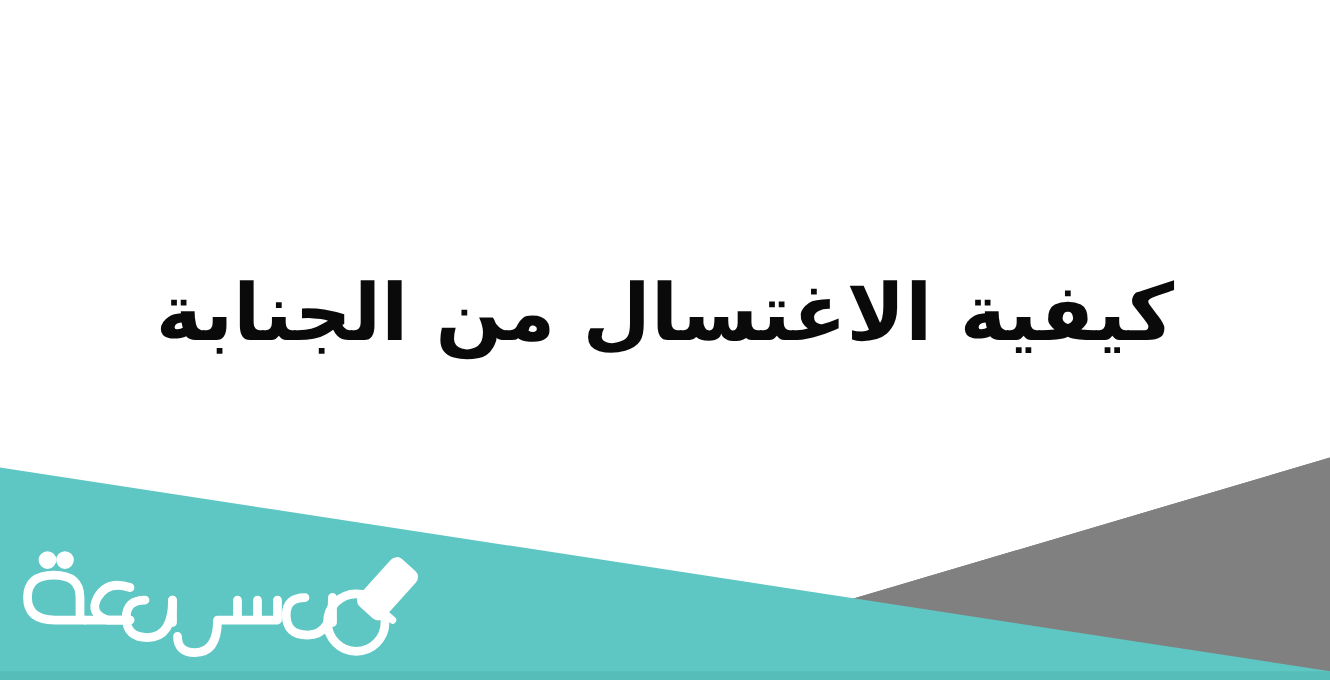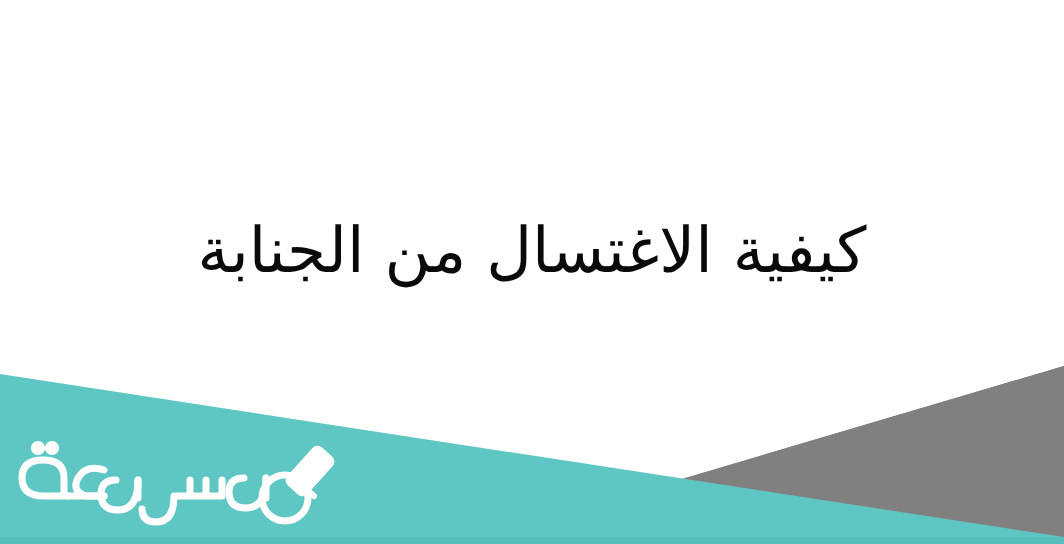--- a/index.html
+++ b/index.html
@@ -25,21 +25,21 @@
     height: 110px;
     display: flex;
     align-items: center;
     justify-content: center;
   }
   .title-text {
     direction: rtl;
     unicode-bidi: isolate;
     font-family: "DejaVu Sans", "Liberation Sans", sans-serif;
     font-size: 63px;
-    font-weight: 400;
+    font-weight: 700;
     color: #0a0a0a;
     letter-spacing: 0px;
     line-height: 1.18;
     white-space: nowrap;
     text-rendering: geometricPrecision;
   }
 
   
   .shapes {
     position: absolute;

